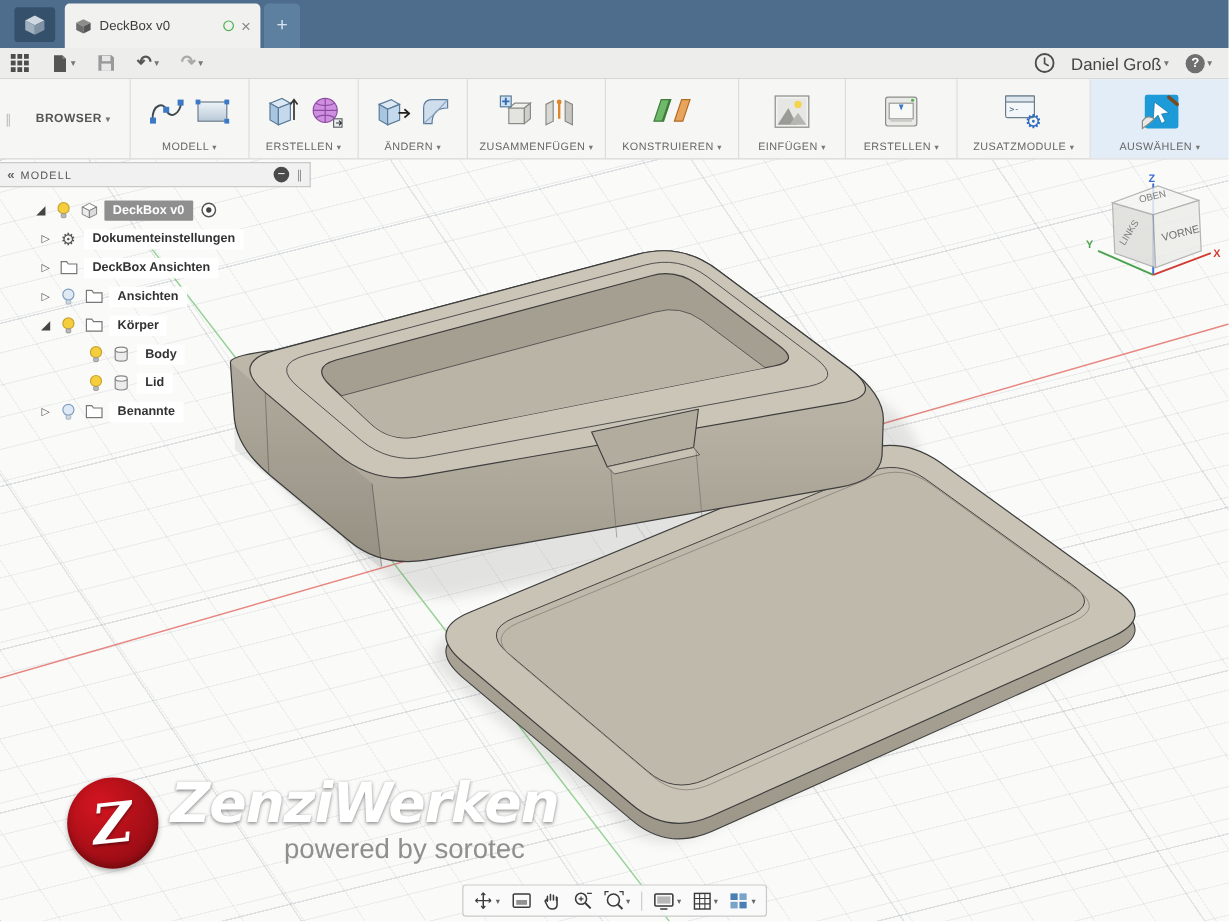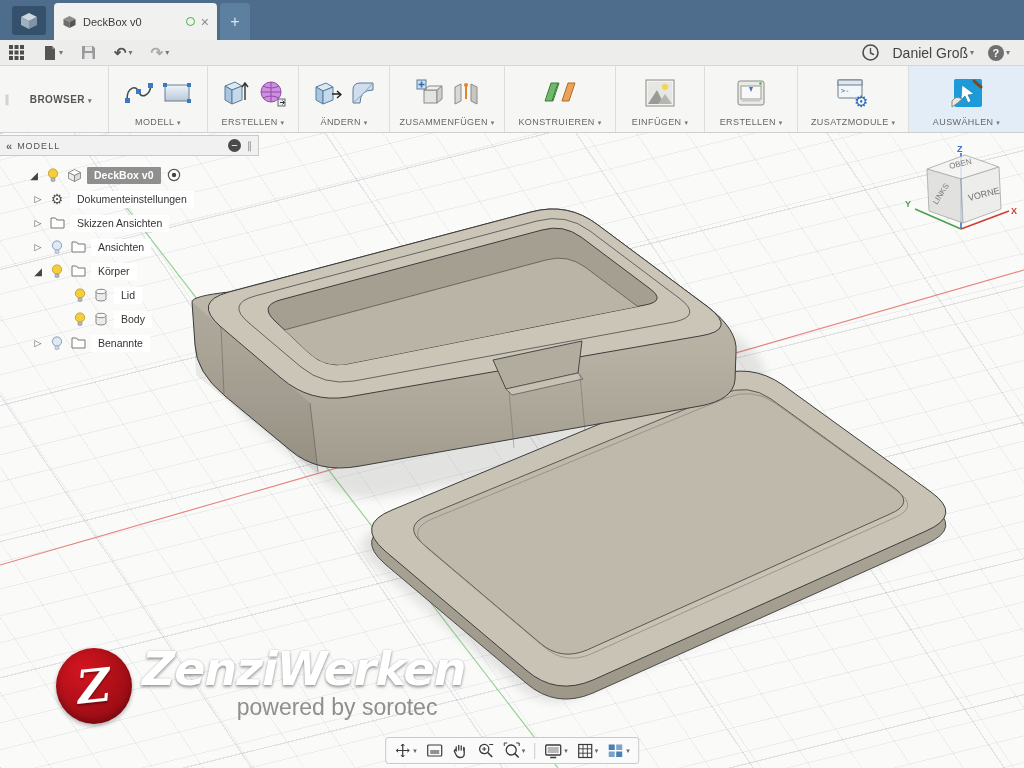--- a/index.html
+++ b/index.html
@@ -59,21 +59,21 @@
                     display:flex; align-items:center; padding:0 6px; gap:6px; }
   .browser-header .chev { color:#666; font-size:11px; font-weight:bold; letter-spacing:-1px; }
   .browser-header .btitle { font-size:9px; color:#555; letter-spacing:1px; flex:1; }
   .browser-header .minus-circle { width:13px; height:13px; border-radius:50%; background:#4a4a4a; color:#fff;
                     font-size:11px; line-height:12px; text-align:center; }
   .browser-header .vgrip { color:#8a8a8a; font-size:10px; }
   .tree { padding-top:8px; display:flex; flex-direction:column; gap:2px; }
   .trow { height:22px; display:flex; align-items:center; gap:5px; }
   .expander { width:12px; text-align:center; color:#555; font-size:9px; }
   .expander.exp { color:#444; font-size:10px; }
-  .chip { background:rgba(255,255,255,.92); padding:2px 7px 3px 7px; font-size:10.5px; color:#333; border-radius:1px; }
+  .chip { background:rgba(255,255,255,.92); padding:2px 7px 3px 7px; font-size:10.5px; color:#333; border-radius:1px;font-weight:bold; }
   .chip.sel { background:#8f8f8f; color:#fff; font-weight:bold; }
   .icon16 { width:16px; height:16px; display:inline-flex; align-items:center; justify-content:center; }
   .gearglyph { font-size:14px; color:#555; }
 
   
   .viewcube { position:absolute; left:903px; top:143px; z-index:4; }
 
   
   .navbar { position:absolute; left:50%; transform:translateX(-50%); top:737px; height:27px; z-index:6;
             background:rgba(250,250,250,.95); border:1px solid #c9c9c9; border-radius:3px;
@@ -433,21 +433,21 @@
         <span class="chip">Dokumenteinstellungen</span>
       </div>
 
       <div class="trow" style="padding-left:32px">
         <span class="expander">▷</span>
         <span class="icon16">
           <svg width="15" height="12" viewBox="0 0 15 12">
               <path d="M1,3 L1,11 L14,11 L14,3 L7,3 L5.5,1 L1,1 Z" fill="#fff" stroke="#777"></path>
             </svg>
         </span>
-        <span class="chip">Skizzen Ansichten</span>
+        <span class="chip">DeckBox Ansichten</span>
       </div>
 
       <div class="trow" style="padding-left:32px">
         <span class="expander">▷</span>
         <span class="icon16">
           <svg width="12" height="15" viewBox="0 0 12 15">
               <circle cx="6" cy="5.5" r="4.6" fill="#dfe9f4" stroke="#7d9ec2"></circle>
               <rect x="4" y="10" width="4" height="3.4" rx="1" fill="#cdd6df" stroke="#8fa6bb" stroke-width=".6"></rect>
             </svg>
         </span>
@@ -481,37 +481,37 @@
               <circle cx="6" cy="5.5" r="4.6" fill="#f5ce3e" stroke="#c9a32a"></circle>
               <rect x="4" y="10" width="4" height="3.4" rx="1" fill="#b9b9b9" stroke="#8b8b8b" stroke-width=".6"></rect>
             </svg>
         </span>
         <span class="icon16">
           <svg width="14" height="14" viewBox="0 0 14 14">
               <path d="M2,3.5 L2,11 Q2,13 7,13 Q12,13 12,11 L12,3.5" fill="#ececec" stroke="#888"></path>
               <ellipse cx="7" cy="3.5" rx="5" ry="2.2" fill="#f8f8f8" stroke="#888"></ellipse>
             </svg>
         </span>
-        <span class="chip">Lid</span>
+        <span class="chip">Body</span>
       </div>
 
       <div class="trow" style="padding-left:72px">
         <span class="icon16">
           <svg width="12" height="15" viewBox="0 0 12 15">
               <circle cx="6" cy="5.5" r="4.6" fill="#f5ce3e" stroke="#c9a32a"></circle>
               <rect x="4" y="10" width="4" height="3.4" rx="1" fill="#b9b9b9" stroke="#8b8b8b" stroke-width=".6"></rect>
             </svg>
         </span>
         <span class="icon16">
           <svg width="14" height="14" viewBox="0 0 14 14">
               <path d="M2,3.5 L2,11 Q2,13 7,13 Q12,13 12,11 L12,3.5" fill="#ececec" stroke="#888"></path>
               <ellipse cx="7" cy="3.5" rx="5" ry="2.2" fill="#f8f8f8" stroke="#888"></ellipse>
             </svg>
         </span>
-        <span class="chip">Body</span>
+        <span class="chip">Lid</span>
       </div>
 
       <div class="trow" style="padding-left:32px">
         <span class="expander">▷</span>
         <span class="icon16">
           <svg width="12" height="15" viewBox="0 0 12 15">
               <circle cx="6" cy="5.5" r="4.6" fill="#dfe9f4" stroke="#7d9ec2"></circle>
               <rect x="4" y="10" width="4" height="3.4" rx="1" fill="#cdd6df" stroke="#8fa6bb" stroke-width=".6"></rect>
             </svg>
         </span>

